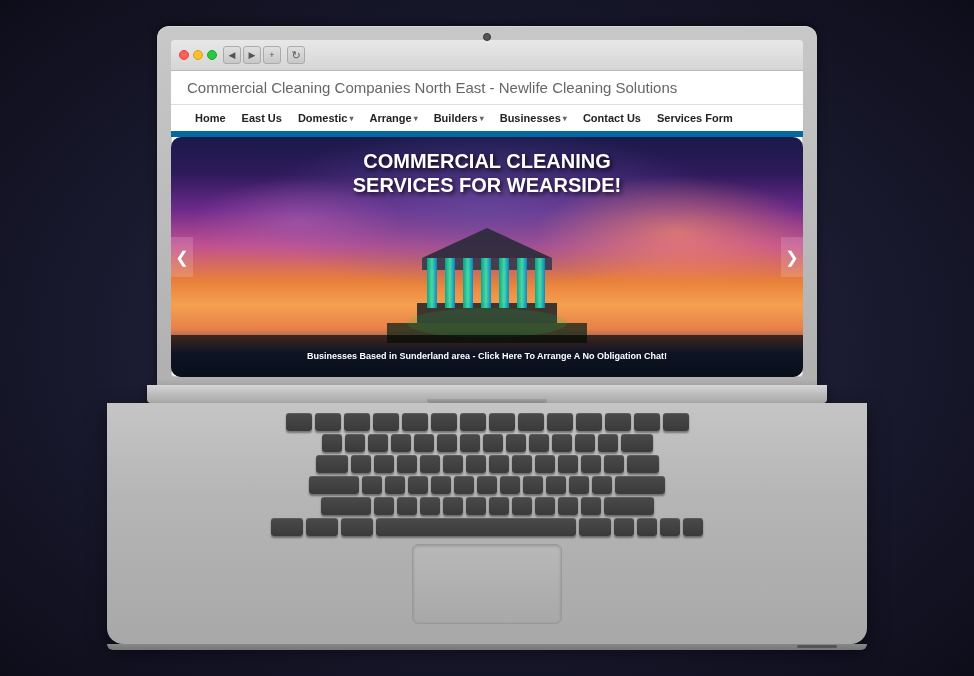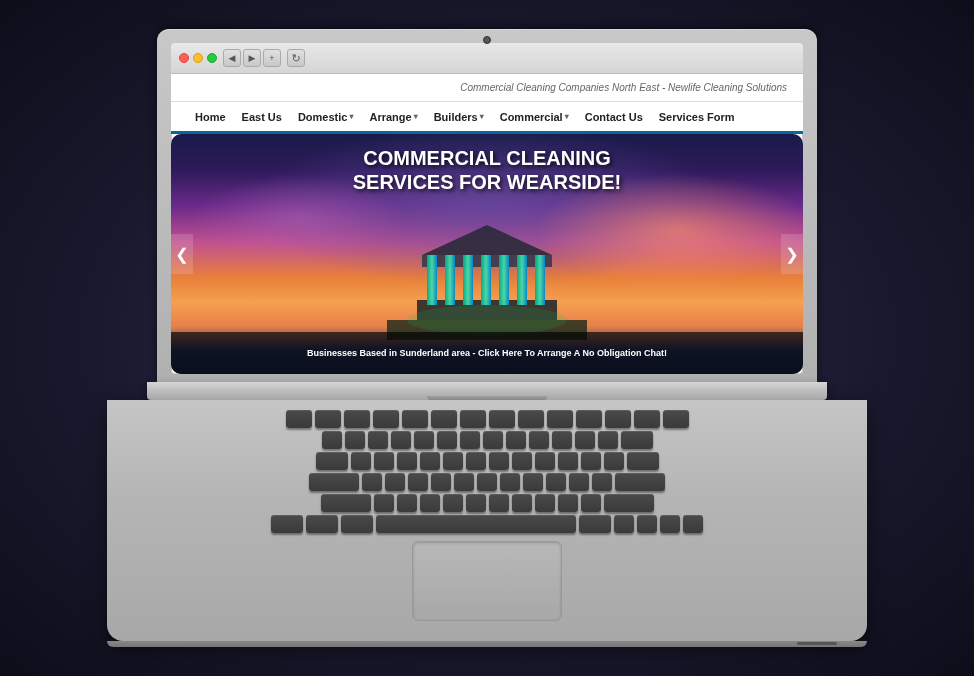--- a/index.html
+++ b/index.html
@@ -169,31 +169,30 @@
     .logo-sub {
       font-size: 7px;
       color: #444;
       letter-spacing: 1px;
       text-align: center;
       margin-top: 2px;
       font-weight: bold;
     }
 
     .site-tagline {
-      font-style: italic;
-      font-size: 10px;
+      font-size: 15px;
       color: #666;
       flex: 1;
-      text-align: right;
+      text-align: left;
     }
 
     
     .site-nav {
       background: #fff;
-      border-bottom: 3px solid #0369a1;
+      border-bottom: 6px solid #0369a1;
       padding: 0 16px;
       display: flex;
       align-items: center;
       height: 32px;
     }
 
     .nav-item {
       padding: 0 8px;
       font-size: 11px;
       font-weight: bold;
@@ -426,21 +425,21 @@
           </div>
           <div class="nav-item">
             <span>Arrange</span>
             <span class="nav-chevron">▾</span>
           </div>
           <div class="nav-item">
             <span>Builders</span>
             <span class="nav-chevron">▾</span>
           </div>
           <div class="nav-item">
-            <span>Commercial</span>
+            <span>Businesses</span>
             <span class="nav-chevron">▾</span>
           </div>
           <div class="nav-item">
             <span>Contact Us</span>
           </div>
           <div class="nav-item">
             <span>Services Form</span>
           </div>
         </div>
 

